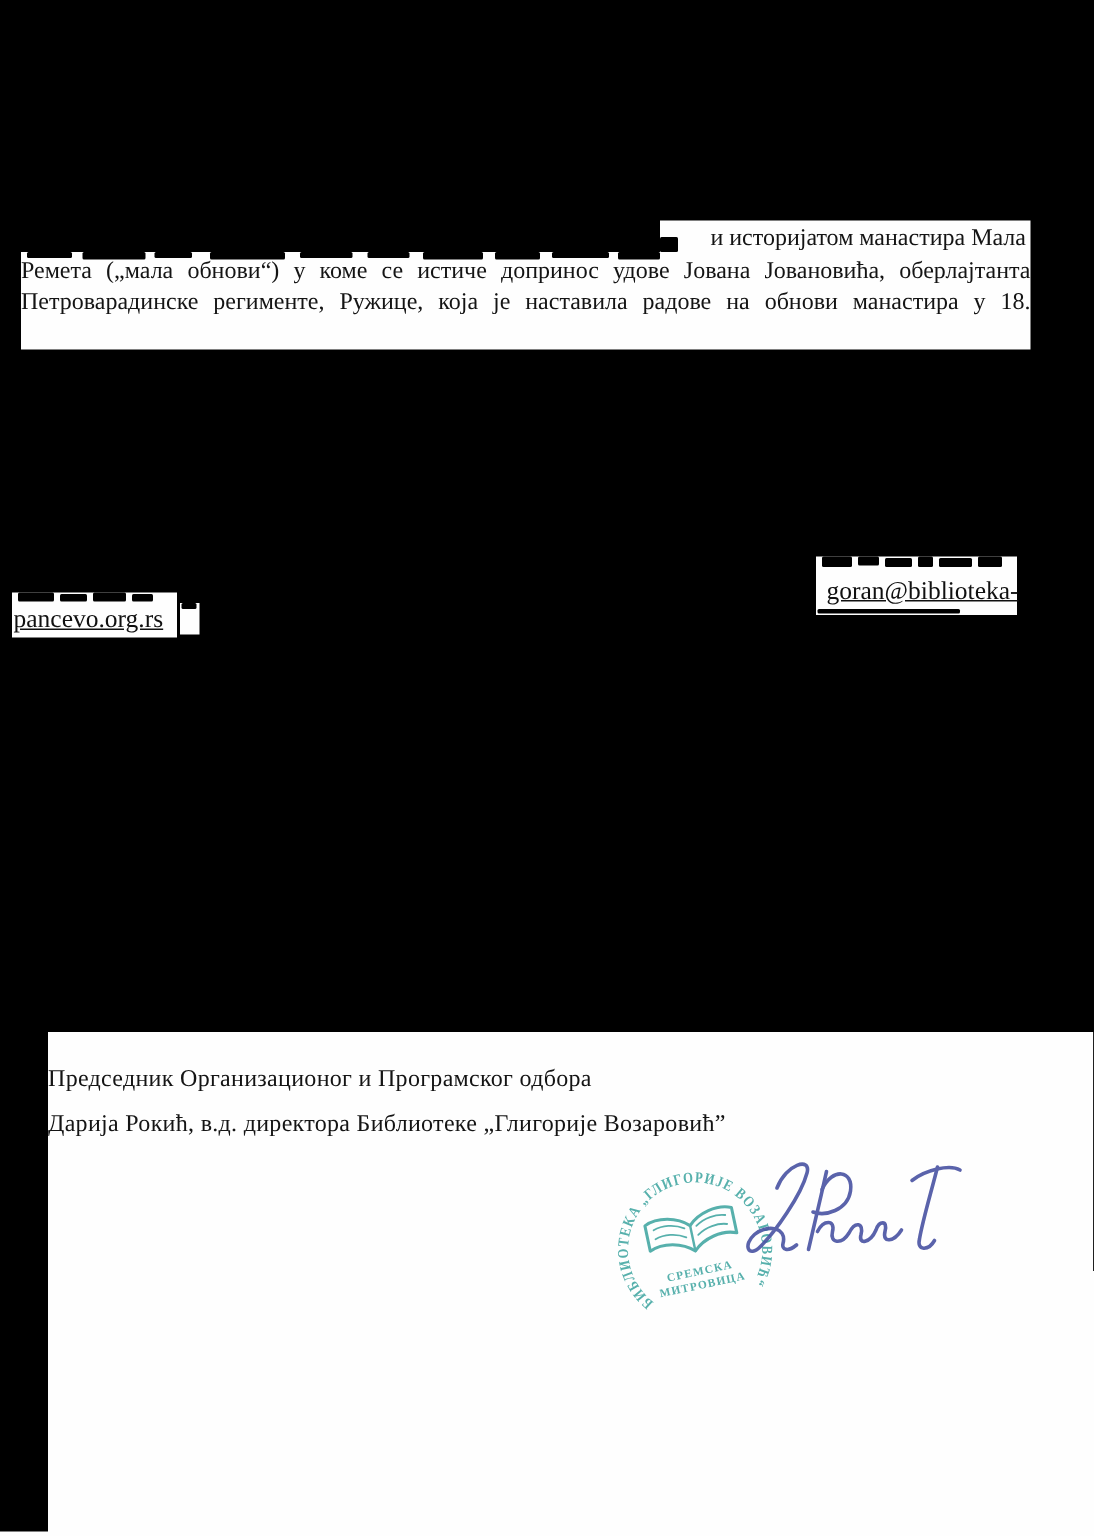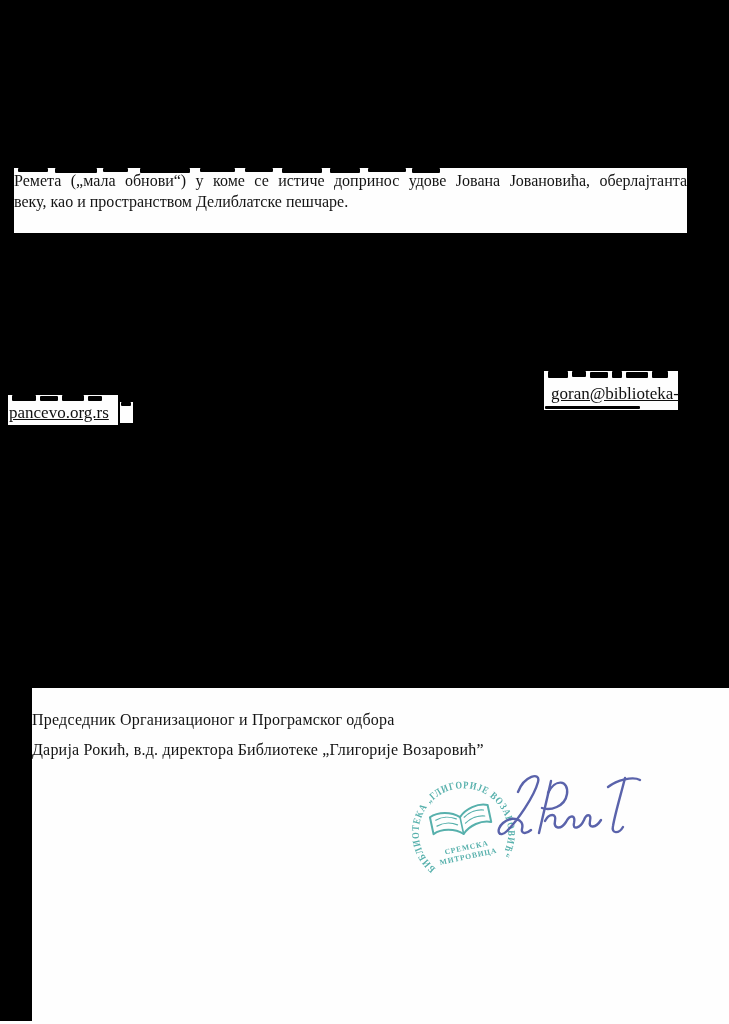--- a/index.html
+++ b/index.html
@@ -28,25 +28,28 @@
   .sig-line2{margin-top:11px;}
   .smudge{position:absolute;background:#000;display:block;border-radius:1px;}
   .stamp-svg{position:absolute;left:370px;top:82px;width:122px;height:122px;transform:rotate(-12deg);opacity:0.85;}
   .signature-svg{position:absolute;left:452px;top:80px;width:168px;height:92px;opacity:0.92;}
 </style>
 </head>
 <body>
 
 <div class="page">
 
+  <div class="white-box box-a1">
+    <div class="para-line line1">и историјатом манастира Мала</div>
+  </div>
 
   <div class="white-box box-a2">
     <div class="inner">
       <div class="para-line just">Ремета („мала обнови“) у коме се истиче допринос удове Јована Јовановића, оберлајтанта</div>
-      <div class="para-line last-line">веку, као и пространством Делиблатске пешчаре.</div>
+      <div class="para-line just">Петроварадинске регименте, Ружице, која је наставила радове на обнови манастира у 18.</div>
     </div>
   </div>
 
   <div class="white-box box-b">
     <a class="link link-goran">goran@biblioteka-</a>
   </div>
 
   <div class="white-box box-c">
     <a class="link link-pancevo">pancevo.org.rs</a>
   </div>

